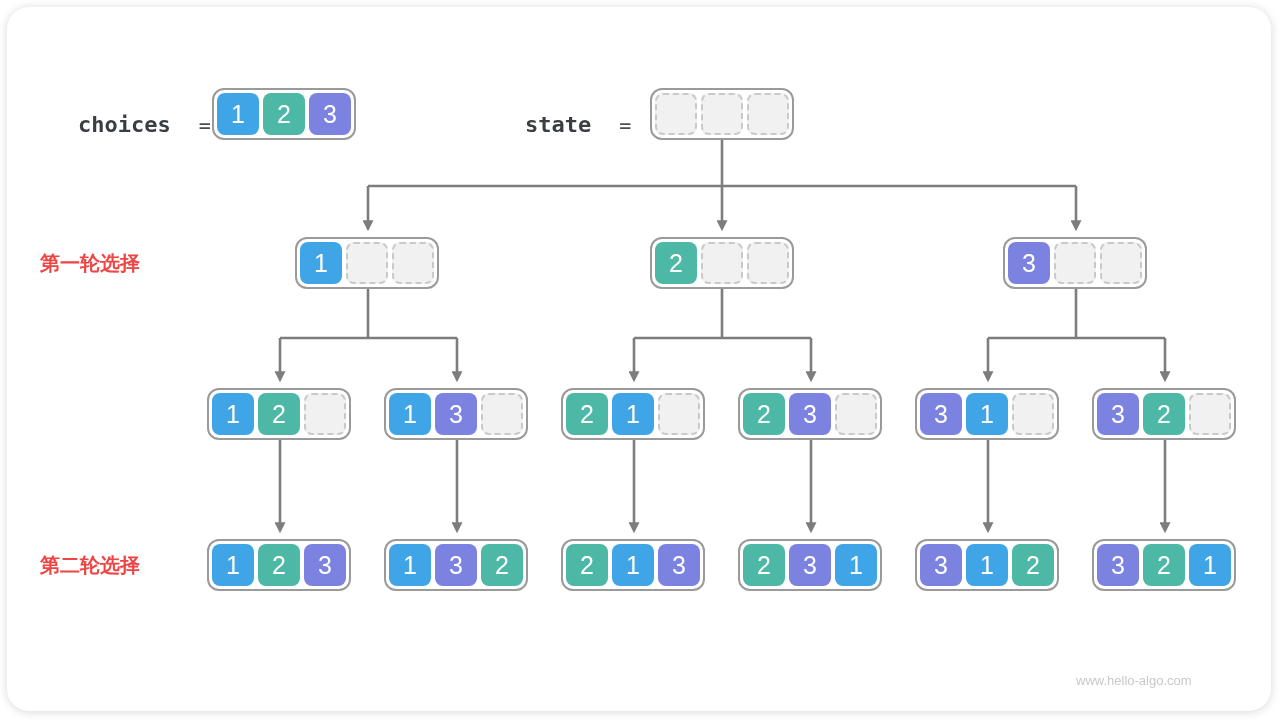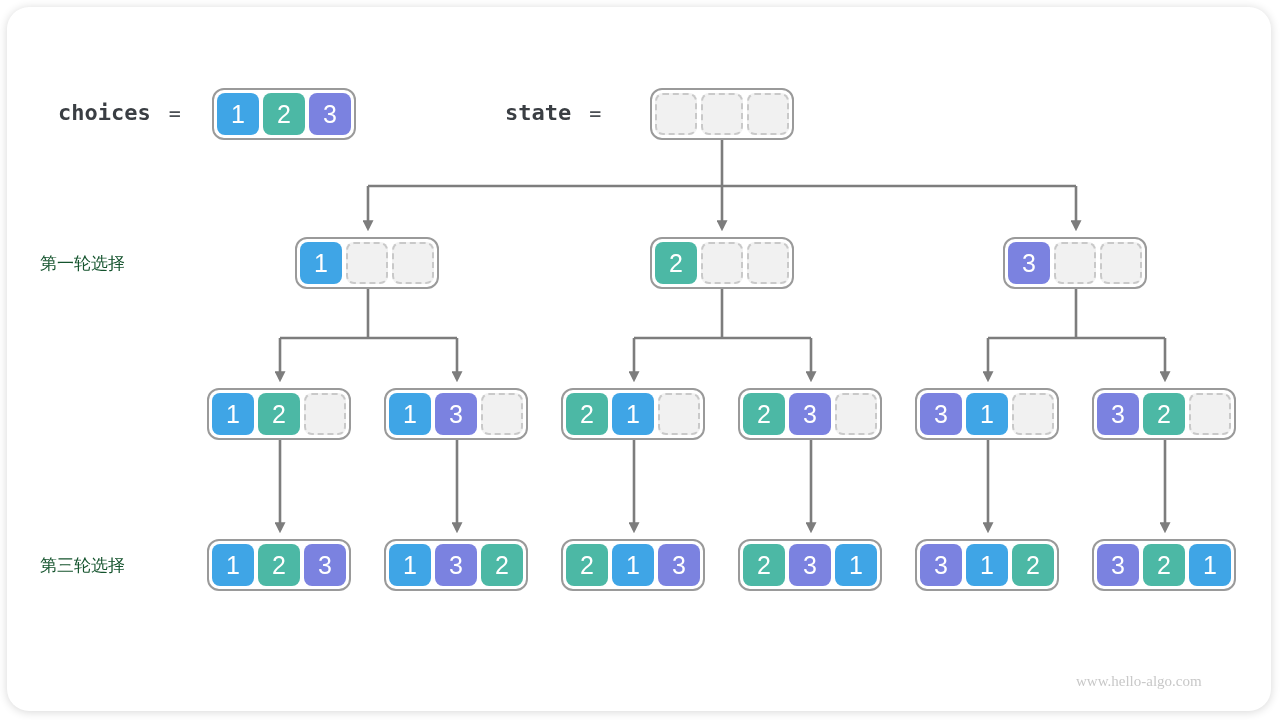--- a/index.html
+++ b/index.html
@@ -22,25 +22,26 @@
   .stage {
     position: absolute;
     left: 0; top: 0;
     width: 1280px; height: 720px;
   }
   
   .code-label {
     position: absolute;
     height: 49px;
     display: flex;
-    align-items: center;
-    gap: 18px;
+    align-items: flex-end;
+    gap: 28px;
     font-family: "DejaVu Sans Mono", "Liberation Mono", monospace;
     font-size: 22px;
     color: #3a3e43;
+    margin-left: 20px;
   }
   .code-label .code-name { font-weight: bold; }
   .code-label .code-eq { font-weight: 500; color: #4a4e53; font-size: 20px; }
   #choices-label { left: 58px; top: 88px; }
   #state-label { left: 505px; top: 88px; }
 
   
   .array-node {
     position: absolute;
     box-sizing: border-box;
@@ -72,41 +73,41 @@
   }
 
   
   .round-label {
     position: absolute;
     left: 40px;
     width: 170px;
     height: 52px;
     display: flex;
     align-items: center;
-    font-size: 17px;
-    font-weight: 400;
-    color: #14532d;
+    font-size: 20px;
+    font-weight: 700;
+    color: #ef4444;
   }
   #round-label-0 { top: 237px; }
   #round-label-1 { top: 388px; }
   #round-label-2 { top: 539px; }
 
   
   svg.connectors {
     position: absolute;
     left: 0; top: 0;
     width: 1280px; height: 720px;
     pointer-events: none;
   }
 
   .watermark {
     position: absolute;
     left: 1076px; top: 673px;
-    font-family: Liberation Serif, serif;
-    font-size: 15px;
+    font-family: Liberation Sans, sans-serif;
+    font-size: 13px;
     color: #c8c8c8;
   }
 </style>
 </head>
 <body>
 
 <div class="canvas-card"></div>
 
 <div class="stage">
 
@@ -162,21 +163,21 @@
     <span class="code-name">state</span>
     <span class="code-eq">=</span>
   </div>
   <div class="array-node" id="state-box" style="left:650px; top:88px;">
       <div class="cell empty"></div>
       <div class="cell empty"></div>
       <div class="cell empty"></div>
     </div>
 
   <div class="round-label" id="round-label-0">第一轮选择</div>
-  <div class="round-label" id="round-label-2">第三轮选择</div>
+  <div class="round-label" id="round-label-2">第二轮选择</div>
 
   <div id="nodes-root">
       <div class="array-node" style="left: 295px; top: 237px;">
         <div class="cell" style="background: rgb(63, 165, 230);">1</div>
         <div class="cell empty"></div>
         <div class="cell empty"></div>
       </div>
       <div class="array-node" style="left: 650px; top: 237px;">
         <div class="cell" style="background: rgb(76, 184, 165);">2</div>
         <div class="cell empty"></div>

